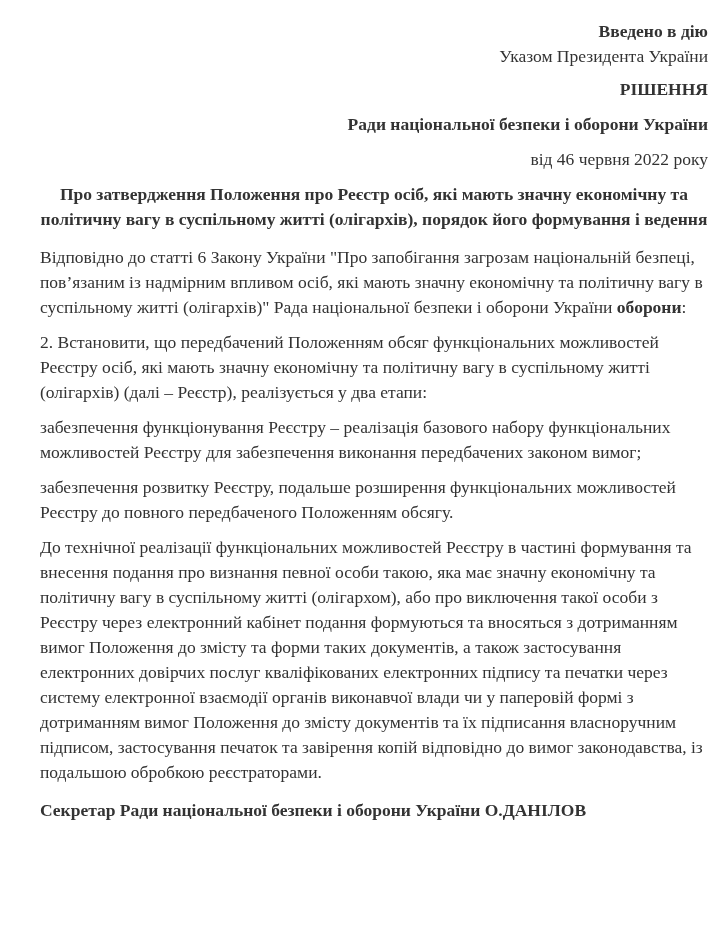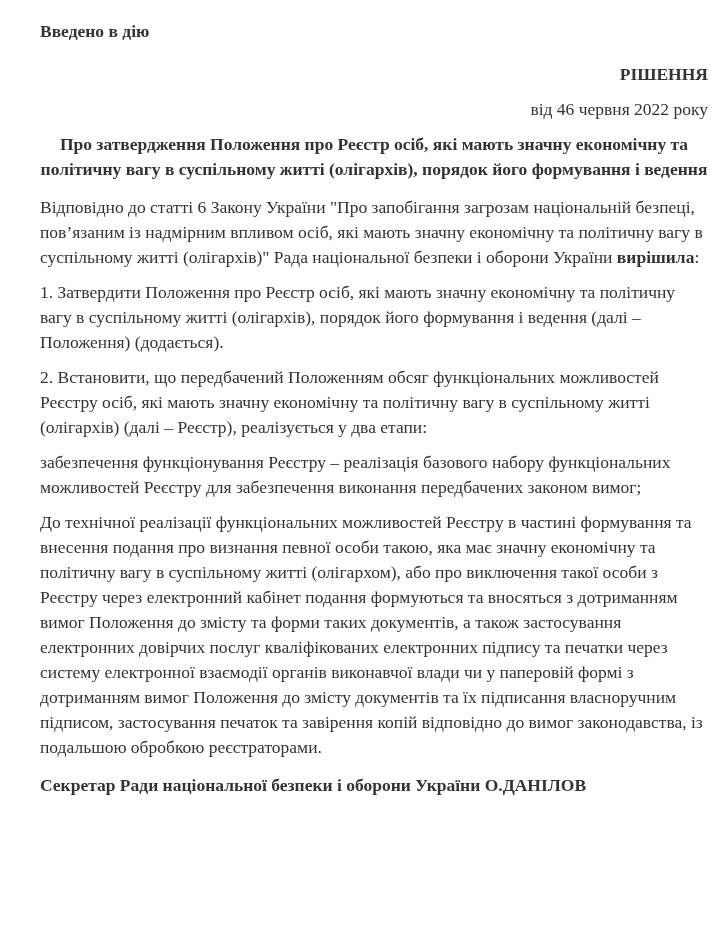--- a/index.html
+++ b/index.html
@@ -22,21 +22,22 @@
     padding: 19px 16px 20px 40px;
     background: #ffffff;
     overflow: hidden;
   }
   .page p {
     margin: 0 0 10px 0;
     font-size: 17.5px;
     line-height: 25px;
   }
   .intro {
-    margin-bottom: 18px;
+    text-align: right;
+    margin-bottom: 8px;
   }
   .intro p {
     margin: 0;
   }
   .b { font-weight: bold; }
   .center { text-align: right; }
   .doc-title {
     font-weight: bold;
     text-align: center;
     line-height: 23px;
@@ -49,33 +50,35 @@
     font-family: Liberation Serif, serif;
   }
 </style>
 </head>
 <body>
 
 <div class="page">
 
   <div class="intro">
     <p class="b">Введено в дію</p>
+    <p>Указом Президента України</p>
   </div>
 
   <p class="center b">РІШЕННЯ</p>
+  <p class="center b">Ради національної безпеки і оборони України</p>
   <p class="center">від 46 червня 2022 року</p>
 
   <p class="doc-title">Про затвердження Положення про Реєстр осіб, які мають значну економічну та політичну вагу в суспільному житті (олігархів), порядок його формування і ведення</p>
 
-  <p><span>Відповідно до статті 6 Закону України "Про запобігання загрозам національній безпеці, пов’язаним із надмірним впливом осіб, які мають значну економічну та політичну вагу в суспільному житті (олігархів)" Рада національної безпеки і оборони України </span><span class="b">вирішила</span><span>:</span></p>
+  <p><span>Відповідно до статті 6 Закону України "Про запобігання загрозам національній безпеці, пов’язаним із надмірним впливом осіб, які мають значну економічну та політичну вагу в суспільному житті (олігархів)" Рада національної безпеки і оборони України </span><span class="b">оборони</span><span>:</span></p>
 
-  <p>1. Затвердити Положення про Реєстр осіб, які мають значну економічну та політичну вагу в суспільному житті (олігархів), порядок його формування і ведення (далі – Положення) (додається).</p>
 
   <p>2. Встановити, що передбачений Положенням обсяг функціональних можливостей Реєстру осіб, які мають значну економічну та політичну вагу в суспільному житті (олігархів) (далі – Реєстр), реалізується у два етапи:</p>
 
   <p>забезпечення функціонування Реєстру – реалізація базового набору функціональних можливостей Реєстру для забезпечення виконання передбачених законом вимог;</p>
 
+  <p>забезпечення розвитку Реєстру, подальше розширення функціональних можливостей Реєстру до повного передбаченого Положенням обсягу.</p>
 
   <p>До технічної реалізації функціональних можливостей Реєстру в частині формування та внесення подання про визнання певної особи такою, яка має значну економічну та політичну вагу в суспільному житті (олігархом), або про виключення такої особи з Реєстру через електронний кабінет подання формуються та вносяться з дотриманням вимог Положення до змісту та форми таких документів, а також застосування електронних довірчих послуг кваліфікованих електронних підпису та печатки через систему електронної взаємодії органів виконавчої влади чи у паперовій формі з дотриманням вимог Положення до змісту документів та їх підписання власноручним підписом, застосування печаток та завірення копій відповідно до вимог законодавства, із подальшою обробкою реєстраторами.</p>
 
   <p class="signature">Секретар Ради національної безпеки і оборони України О.ДАНІЛОВ</p>
 
 </div>
 
 </body></html>

